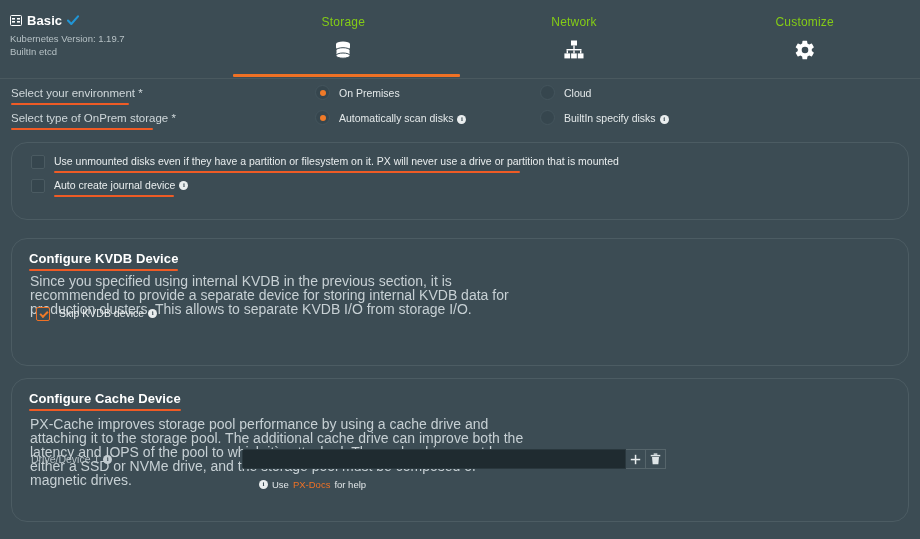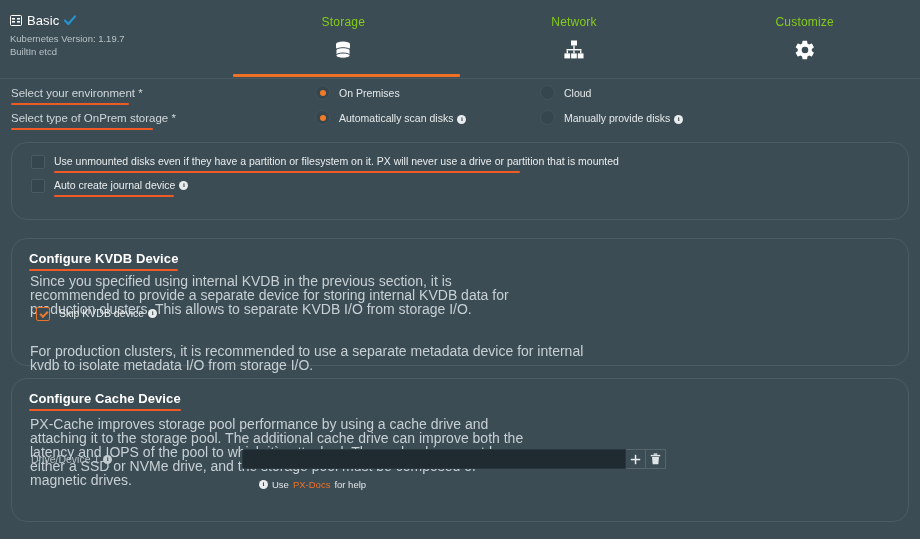--- a/index.html
+++ b/index.html
@@ -27,21 +27,21 @@
     position: absolute;
     left: 10px;
     top: 13px;
     width: 215px;
   }
   .basic-title {
     display: flex;
     align-items: center;
     gap: 5px;
     font-size: 13px;
-    font-weight: normal;
+    font-weight: bold;
     letter-spacing: .1px;
     color: #ffffff;
   }
   .grid-icon {
     width: 12px;
     height: 11px;
     flex: 0 0 auto;
     display: block;
   }
   .check-blue { display: block; width: 12px; height: 11px; }
@@ -435,21 +435,21 @@
     <div class="radio-opt col1">
       <span class="radio on"></span>
       <span class="radio-text">
         <span>Automatically scan disks</span>
         <span class="info">i</span>
       </span>
     </div>
     <div class="radio-opt col2">
       <span class="radio"></span>
       <span class="radio-text">
-        <span>Manually provide disks</span>
+        <span>BuiltIn specify disks</span>
         <span class="info">i</span>
       </span>
     </div>
   </div>
 </div>
 
 <div class="panel" id="panel-options">
 
   <div class="chk-row r1">
     <span class="chk"></span>
@@ -479,21 +479,20 @@
   <div class="sec-body" id="kvdb-desc">Since you specified using internal KVDB in the previous section, it is recommended to provide a separate device for storing internal KVDB data for production clusters. This allows to separate KVDB I/O from storage I/O.</div>
 
   <div class="chk-row" id="kvdb-chk">
     <span class="chk checked"></span>
     <span class="chk-text">
       <span>Skip KVDB device</span>
       <span class="info">i</span>
     </span>
   </div>
 
-  <div class="sec-body" id="kvdb-note">For production clusters, it is recommended to use a separate metadata device for internal kvdb to isolate metadata I/O from storage I/O.</div>
 </div>
 
 <div class="panel" id="panel-cache">
 
   <div class="sec-title">
     <span>Configure Cache Device</span>
     <span class="ul"></span>
   </div>
 
   <div class="sec-body" id="cache-desc">PX-Cache improves storage pool performance by using a cache drive and attaching it to the storage pool. The additional cache drive can improve both the latency and IOPS of the pool to which it`s attached. The cache drive must be either a SSD or NVMe drive, and the storage pool must be composed of magnetic drives.</div>

